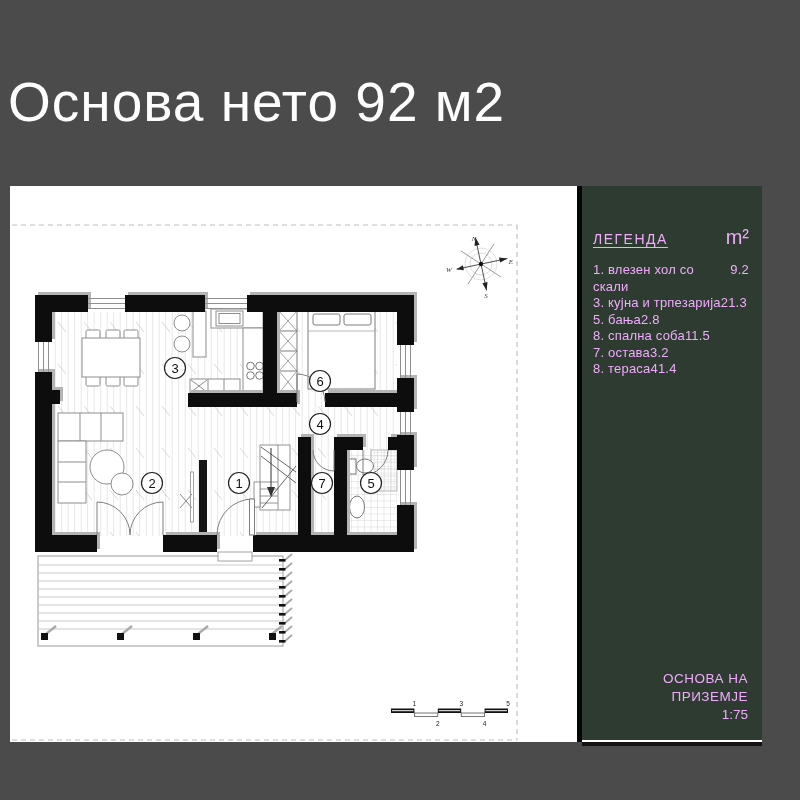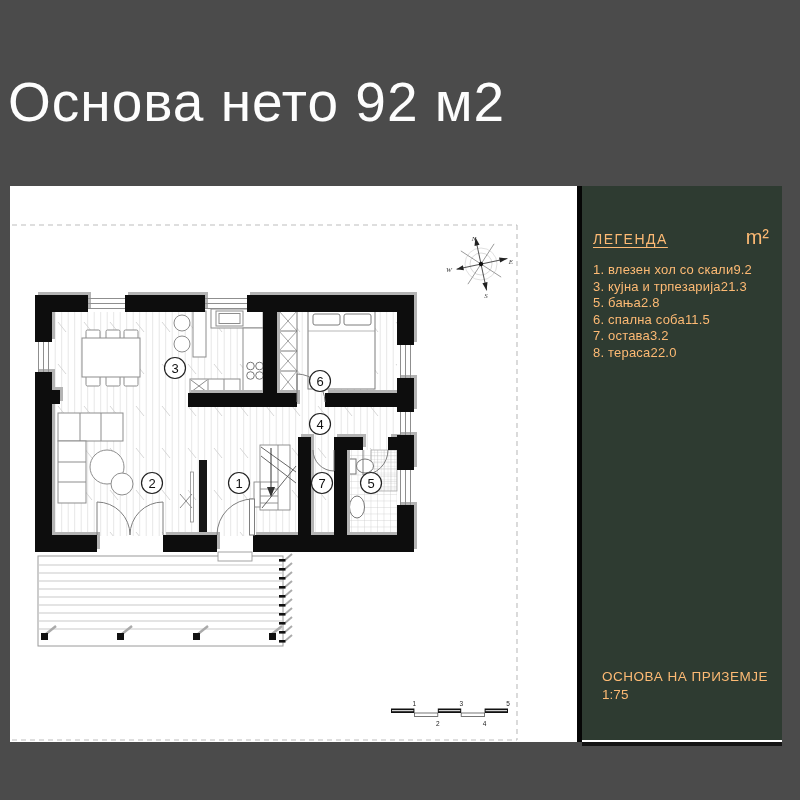--- a/index.html
+++ b/index.html
@@ -16,31 +16,31 @@
   .paper{
     position:absolute;left:10px;top:186px;width:567px;height:556px;
     background:#ffffff;
   }
   .paper svg{display:block;width:567px;height:556px;}
   .divider{
     position:absolute;left:577px;top:186px;width:5px;height:556px;
     background:#060606;
   }
   .green-panel{
-    position:absolute;left:582px;top:186px;width:200px;height:556px;
-    background:#2e3b31;color:#fdba74;box-sizing:border-box;
+    position:absolute;left:582px;top:186px;width:180px;height:556px;
+    background:#2e3b31;color:#f0abfc;box-sizing:border-box;
     padding:40px 13px 8px 11px;
     border-bottom:2px solid #ffffff;
     box-shadow:0 4px 0 rgba(10,10,10,.85);
   }
   .legend-head{display:flex;justify-content:space-between;align-items:baseline;margin-bottom:13px;}
   .legend-title{font-size:14px;letter-spacing:1.5px;text-decoration:underline;text-underline-offset:3px;}
   .legend-unit{font-size:20px;}
   .legend-item{display:flex;justify-content:flex-start;font-size:13px;line-height:16.5px;letter-spacing:.2px;}
-  .green-footer{position:absolute;right:14px;bottom:36px;text-align:left;}
+  .green-footer{position:absolute;right:14px;bottom:16px;text-align:right;margin-left:23px;}
   .green-footer .ftitle{font-size:13.5px;letter-spacing:.5px;line-height:18px;}
   .green-footer .fscale{font-size:13.5px;line-height:18px;}
   svg text{font-family:"Liberation Sans","DejaVu Sans",sans-serif;}
   svg .compass-letter{font-family:"Liberation Serif",serif;font-style:italic;}
 </style>
 </head>
 <body>
 
 <div class="page-title">Основа нето 92 м2</div>
 
@@ -360,28 +360,28 @@
   </div>
   <div class="legend-item">
     <span>3. кујна и трпезарија</span>
     <span>21.3</span>
   </div>
   <div class="legend-item">
     <span>5. бања</span>
     <span>2.8</span>
   </div>
   <div class="legend-item">
-    <span>6. спална соба</span>
+    <span>8. спална соба</span>
     <span>11.5</span>
   </div>
   <div class="legend-item">
     <span>7. остава</span>
     <span>3.2</span>
   </div>
   <div class="legend-item">
     <span>8. тераса</span>
-    <span>22.0</span>
+    <span>41.4</span>
   </div>
   <div class="green-footer">
     <div class="ftitle">ОСНОВА НА ПРИЗЕМЈЕ</div>
     <div class="fscale">1:75</div>
   </div>
 </div>
 
 </body></html>

